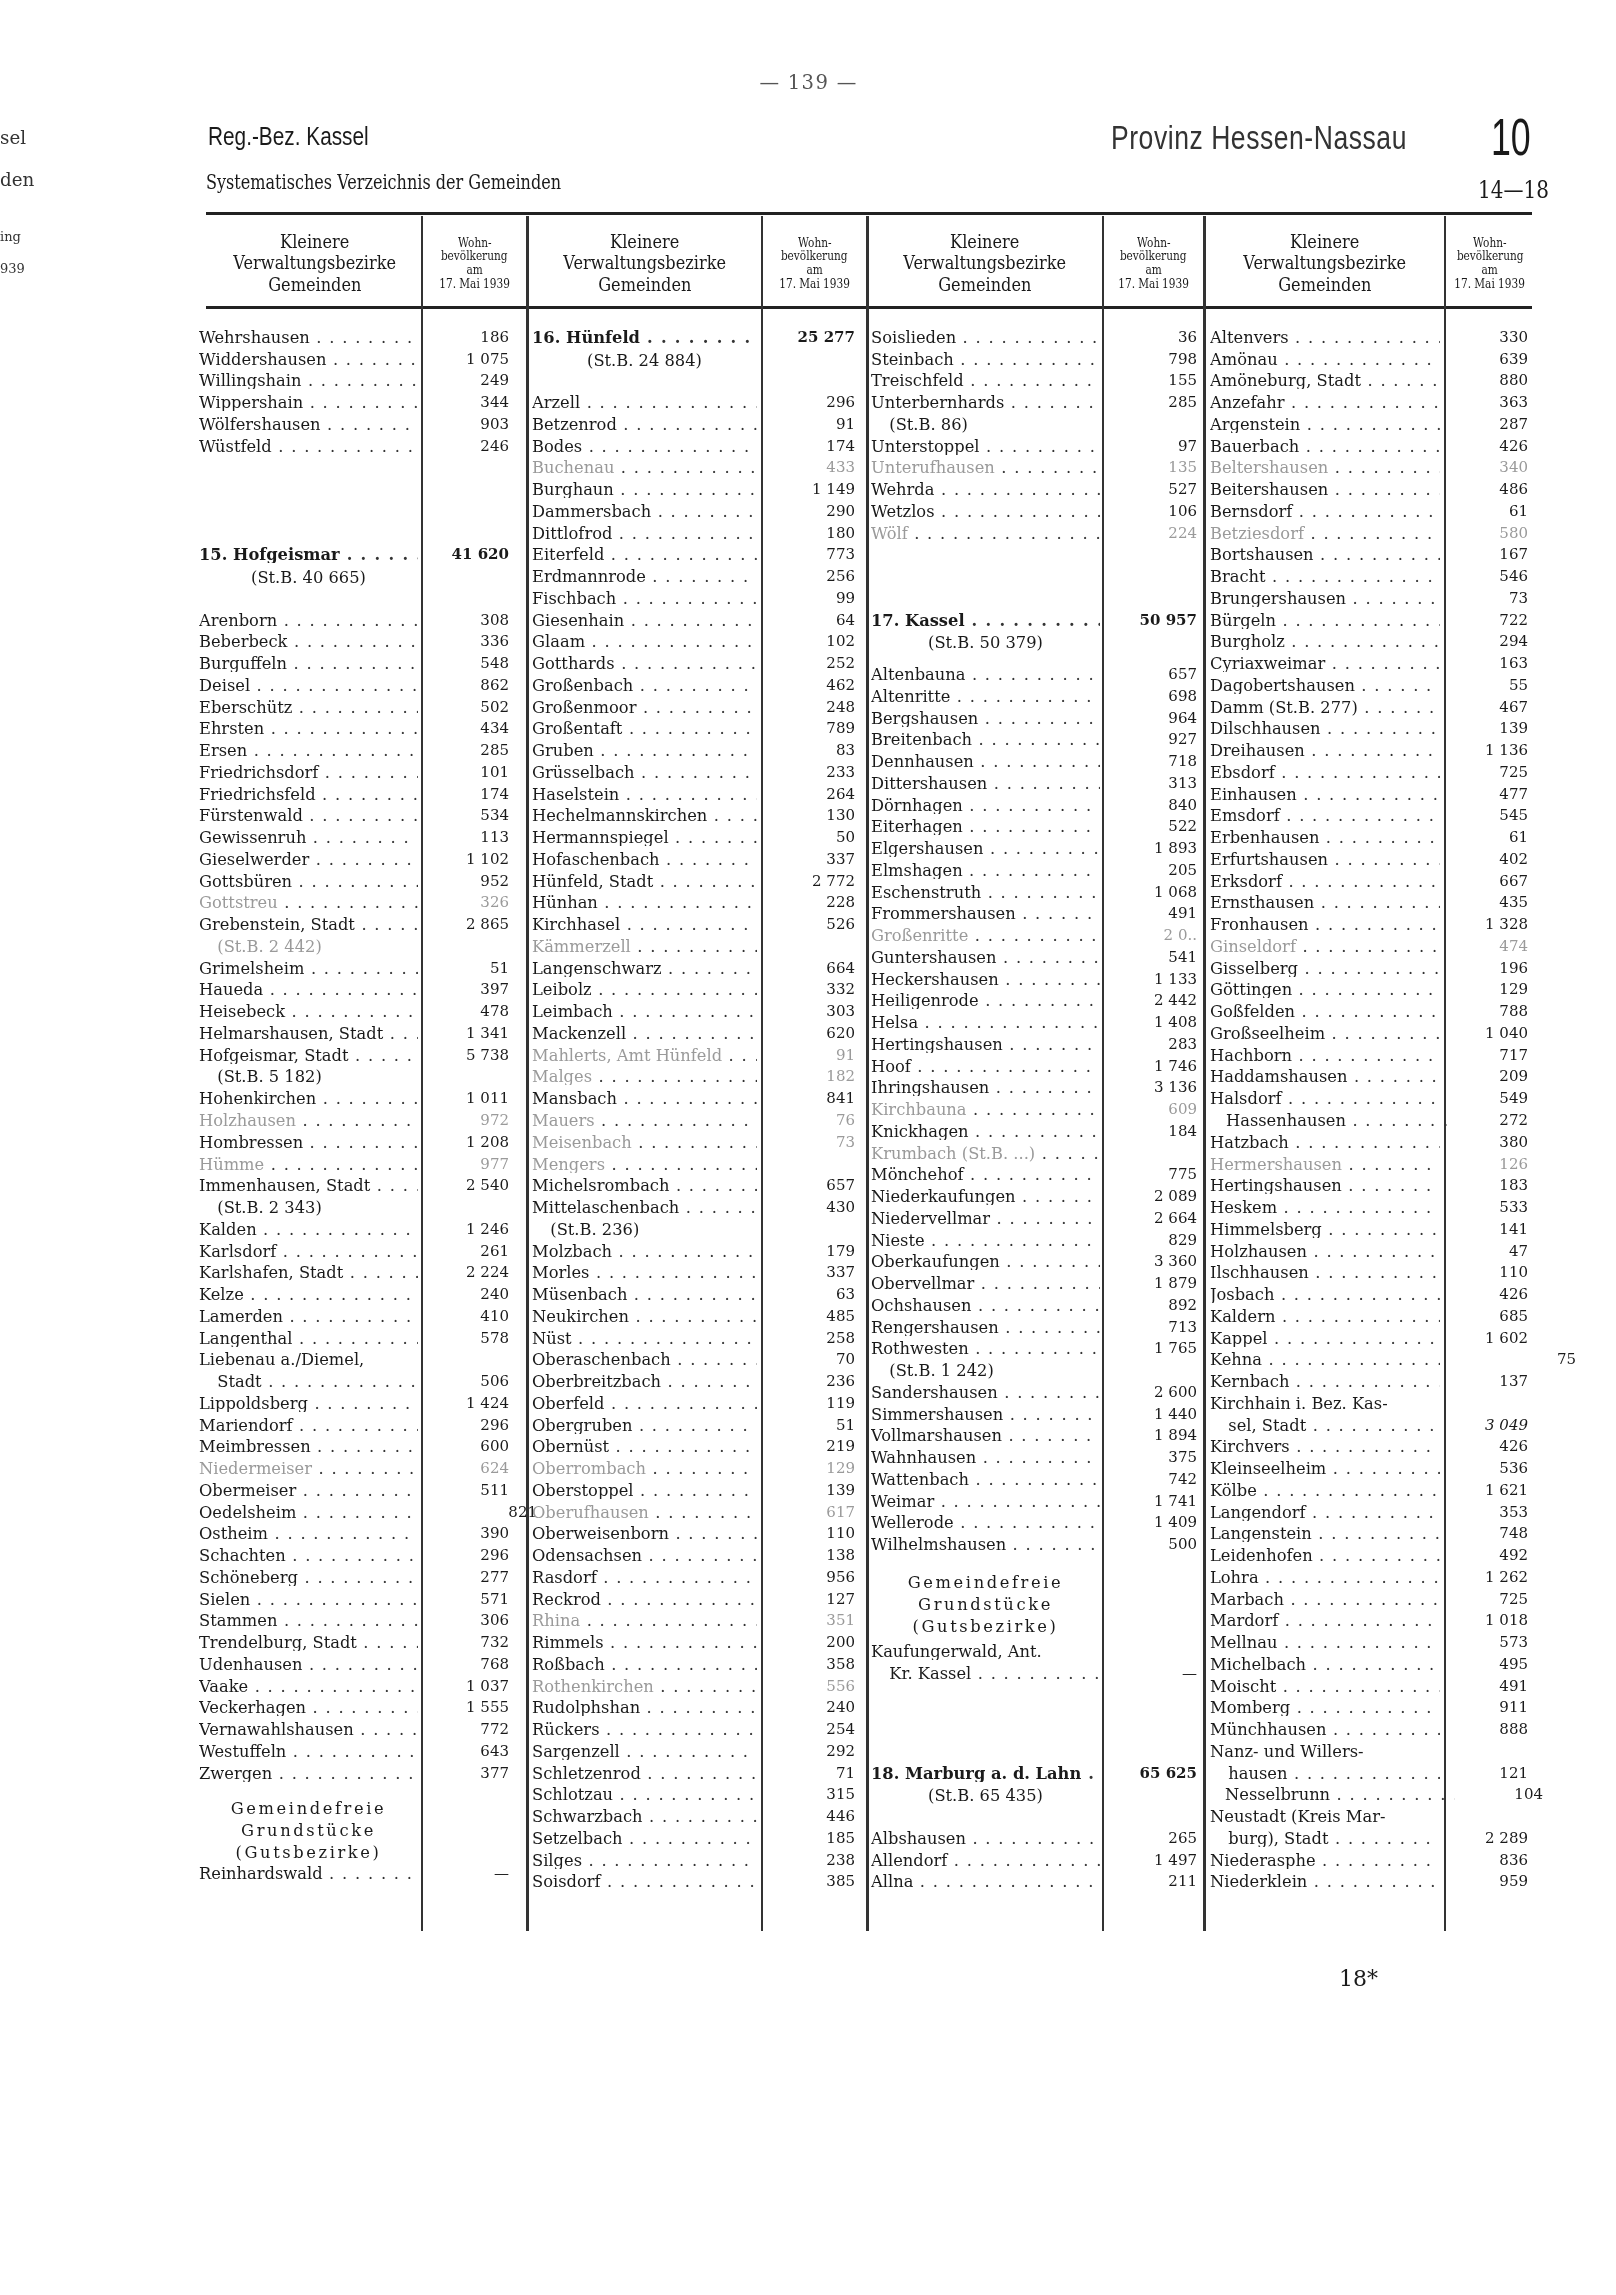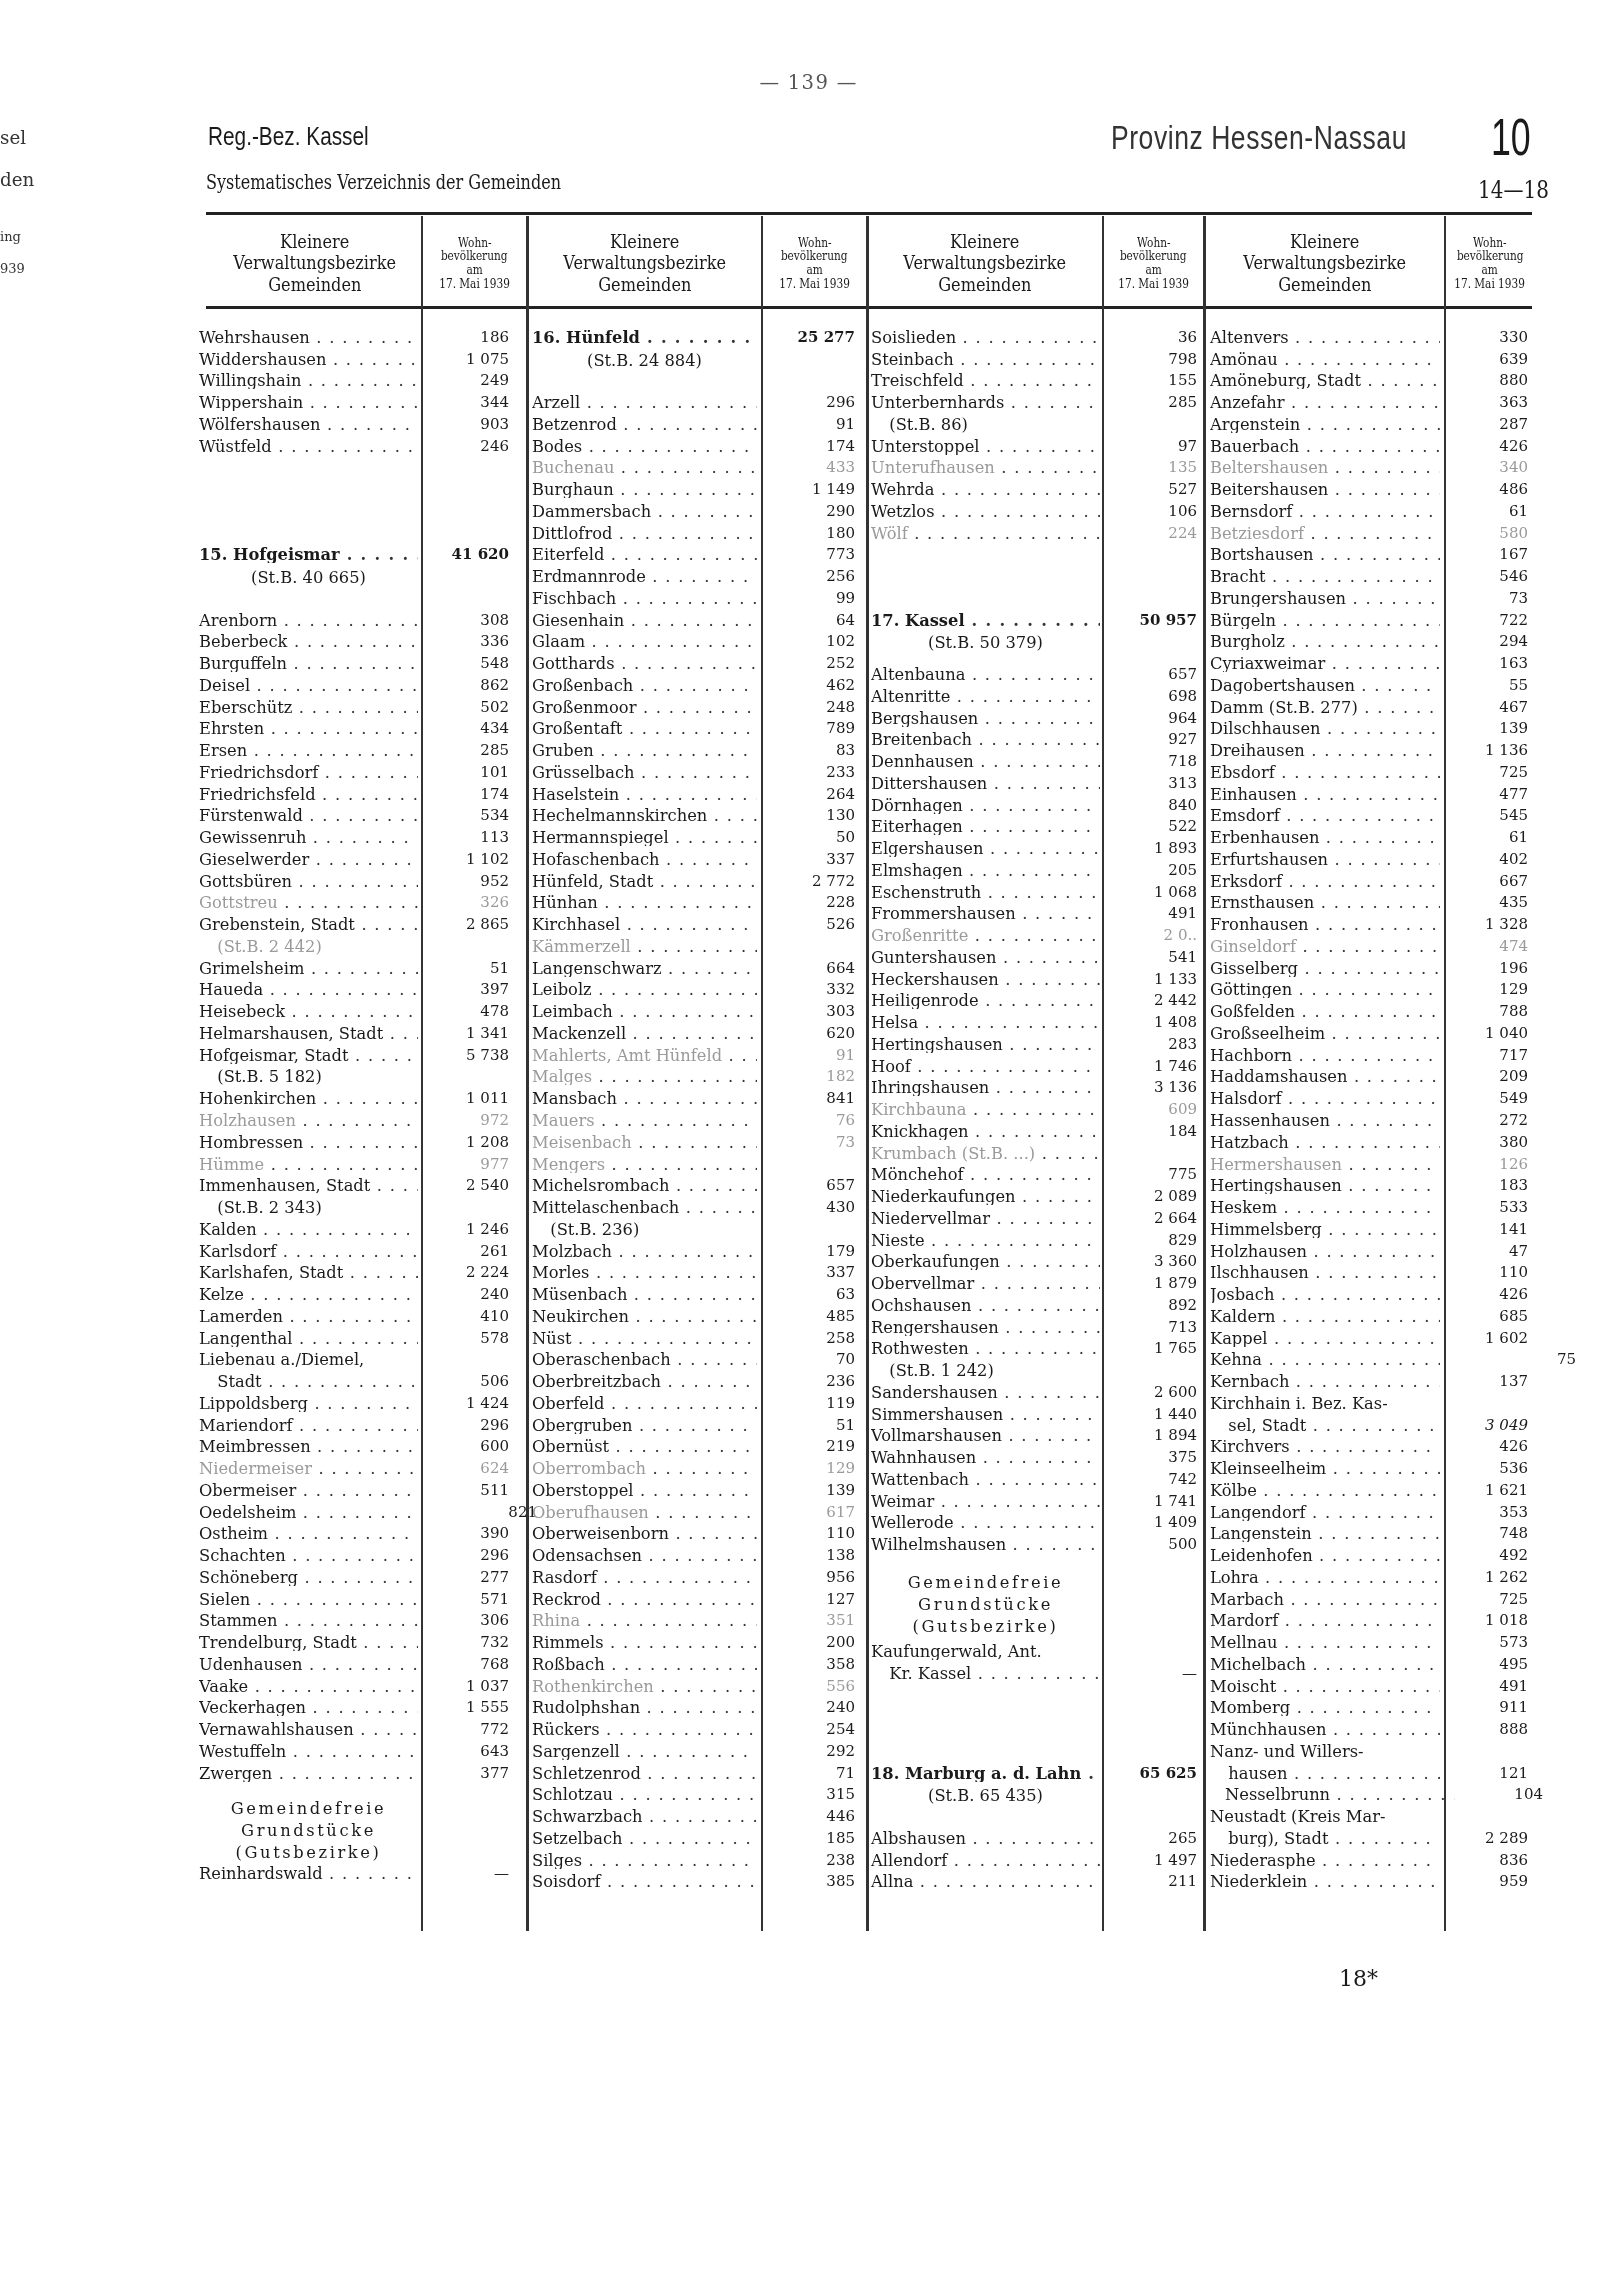--- a/index.html
+++ b/index.html
@@ -1007,21 +1007,21 @@
     </div>
     <div class="row" style="left: 1210px; top: 1069px; width: 317px;">
       <span class="nm" style="left: 0px; width: 230px;">Haddamshausen</span>
       <span class="val" style="left: 236px; width: 82px;">209</span>
     </div>
     <div class="row" style="left: 1210px; top: 1091px; width: 317px;">
       <span class="nm" style="left: 0px; width: 230px;">Halsdorf</span>
       <span class="val" style="left: 236px; width: 82px;">549</span>
     </div>
     <div class="row" style="left: 1210px; top: 1113px; width: 317px;">
-      <span class="nm" style="left: 0px; width: 230px; text-align: center;">Hassenhausen</span>
+      <span class="nm" style="left: 16px; width: 230px; text-align: center;">Hassenhausen</span>
       <span class="val" style="left: 236px; width: 82px;">272</span>
     </div>
     <div class="row" style="left: 1210px; top: 1135px; width: 317px;">
       <span class="nm" style="left: 0px; width: 230px;">Hatzbach</span>
       <span class="val" style="left: 236px; width: 82px;">380</span>
     </div>
     <div class="row faint" style="left: 1210px; top: 1157px; width: 317px;">
       <span class="nm" style="left: 0px; width: 230px;">Hermershausen</span>
       <span class="val" style="left: 236px; width: 82px;">126</span>
     </div>

